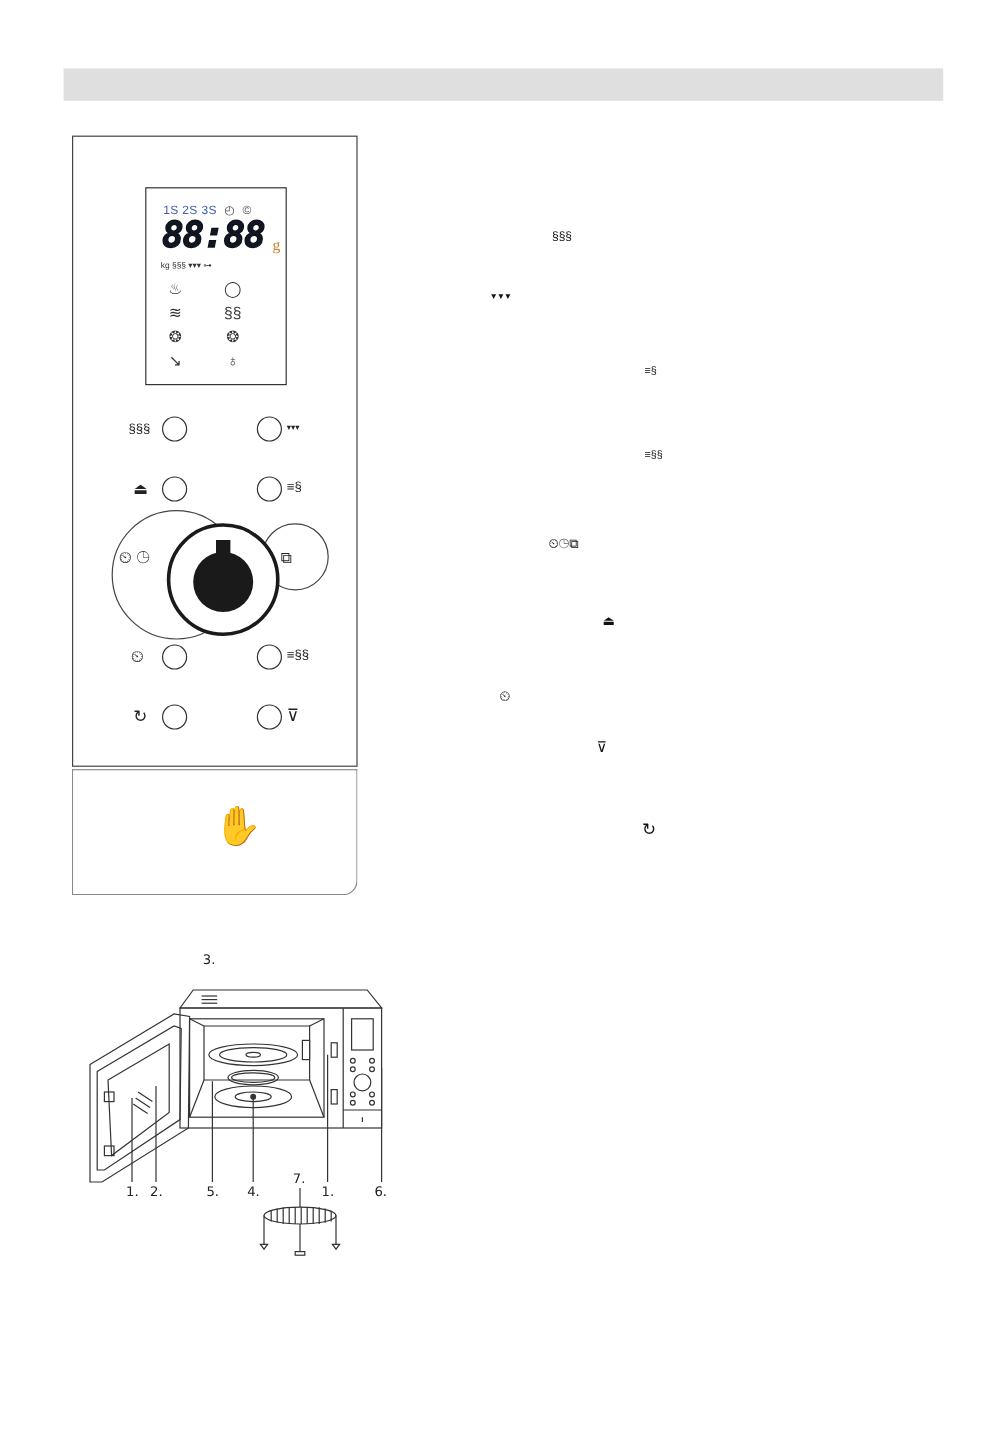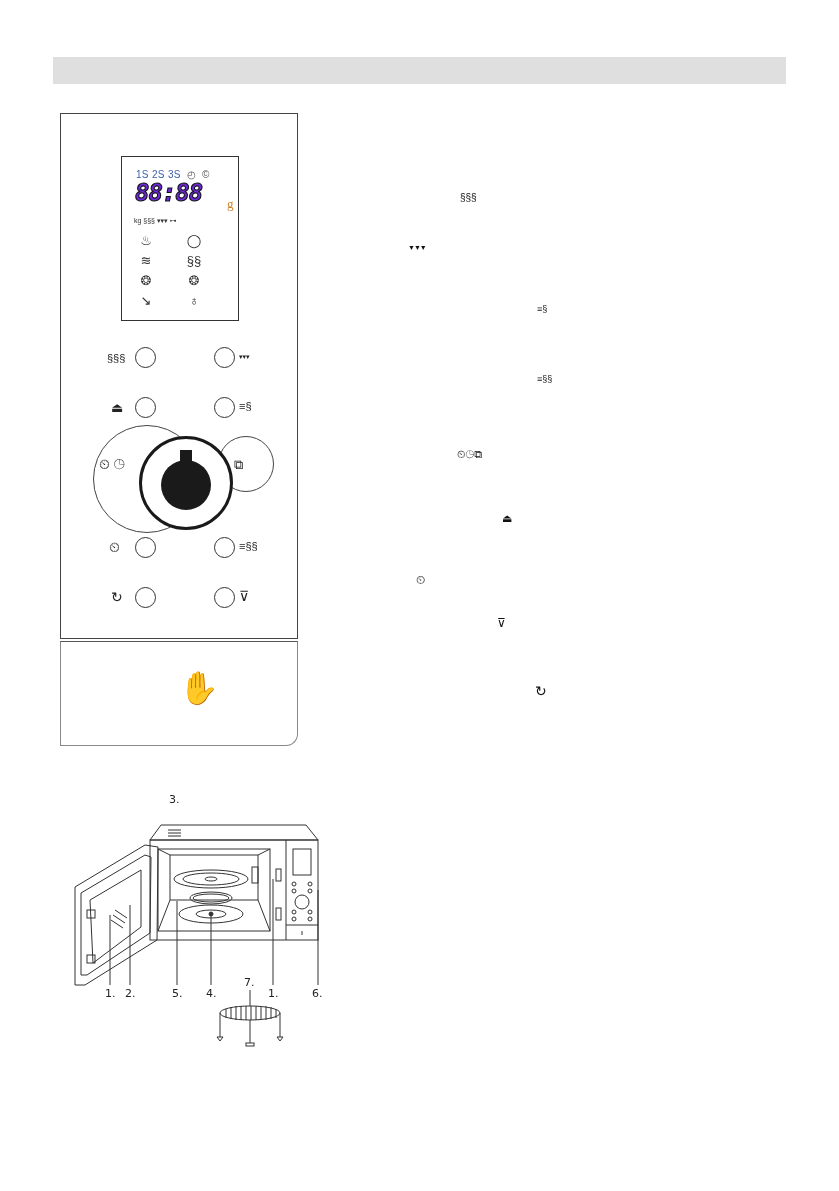--- a/index.html
+++ b/index.html
@@ -6,21 +6,21 @@
   html, body { width: 839px; height: 1191px; background: #ffffff; overflow: hidden; }
   body { position: relative; font-family: "Liberation Sans", sans-serif; color: #111; }
 
   .header-bar { position: absolute; left: 53px; top: 57px; width: 733px; height: 27px; background: #dfdfdf; }
 
   
   .panel { position: absolute; left: 60px; top: 113px; width: 238px; height: 526px; border: 1.5px solid #444; background: #fff; }
   .lcd { position: absolute; left: 60px; top: 42px; width: 118px; height: 165px; border: 1.5px solid #333; }
   .lcd-top { position: absolute; left: 14px; top: 12px; font-family: Liberation Sans, sans-serif; font-size: 10px; letter-spacing: 0.3px; white-space: nowrap; }
   .lcd-top .b { color: #3b5fa8; } .lcd-top .o { color: #d98a2b; }
-  .lcd-digits { position: absolute; left: 13px; top: 22px; font-family: "DejaVu Sans Mono", monospace; font-size: 24px; font-style: italic; color: #6d28d9; -webkit-text-stroke: 1.1px #111; letter-spacing: -1px; font-weight: bold; }
+  .lcd-digits { position: absolute; left: 13px; top: 22px; font-family: "DejaVu Sans Mono", monospace; font-size: 30px; font-style: italic; color: #0f172a; -webkit-text-stroke: 1.1px #111; letter-spacing: -1px; font-weight: bold; }
   .lcd-g { position: absolute; left: 105px; top: 39px; font-family: "Liberation Serif", serif; font-size: 13px; color: #c9832a; }
   .lcd-status { position: absolute; left: 12px; top: 60px; font-size: 7px; color: #333; white-space: nowrap; }
   .lcd-icon { position: absolute; width: 20px; height: 16px; text-align: center; font-size: 13px; line-height: 16px; color: #333; }
 
   .btn { position: absolute; width: 21px; height: 21px; border: 1.6px solid #333; border-radius: 50%; background: #fff; cursor: pointer; }
   .btn-glyph { position: absolute; font-size: 13px; line-height: 14px; color: #222; white-space: nowrap; }
 
   .ring-left { position: absolute; left: 32px; top: 311px; width: 108px; height: 108px; border: 1px solid #444; border-radius: 50%; }
   .ring-right { position: absolute; left: 157px; top: 322px; width: 56px; height: 56px; border: 1px solid #444; border-radius: 50%; background: #fff; }
   .knob-outer { position: absolute; left: 78px; top: 322px; width: 94px; height: 94px; border: 3px solid #1a1a1a; border-radius: 50%; background: #fff; cursor: pointer; }

